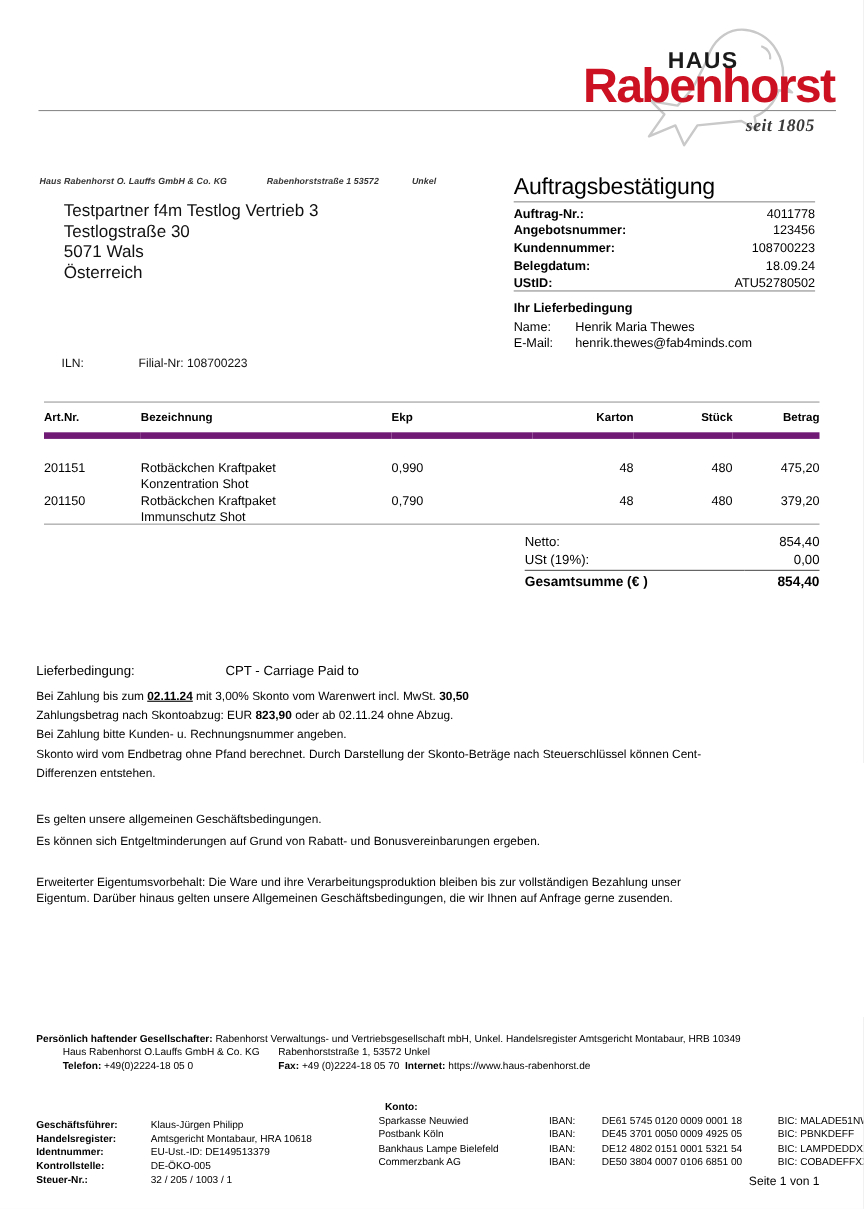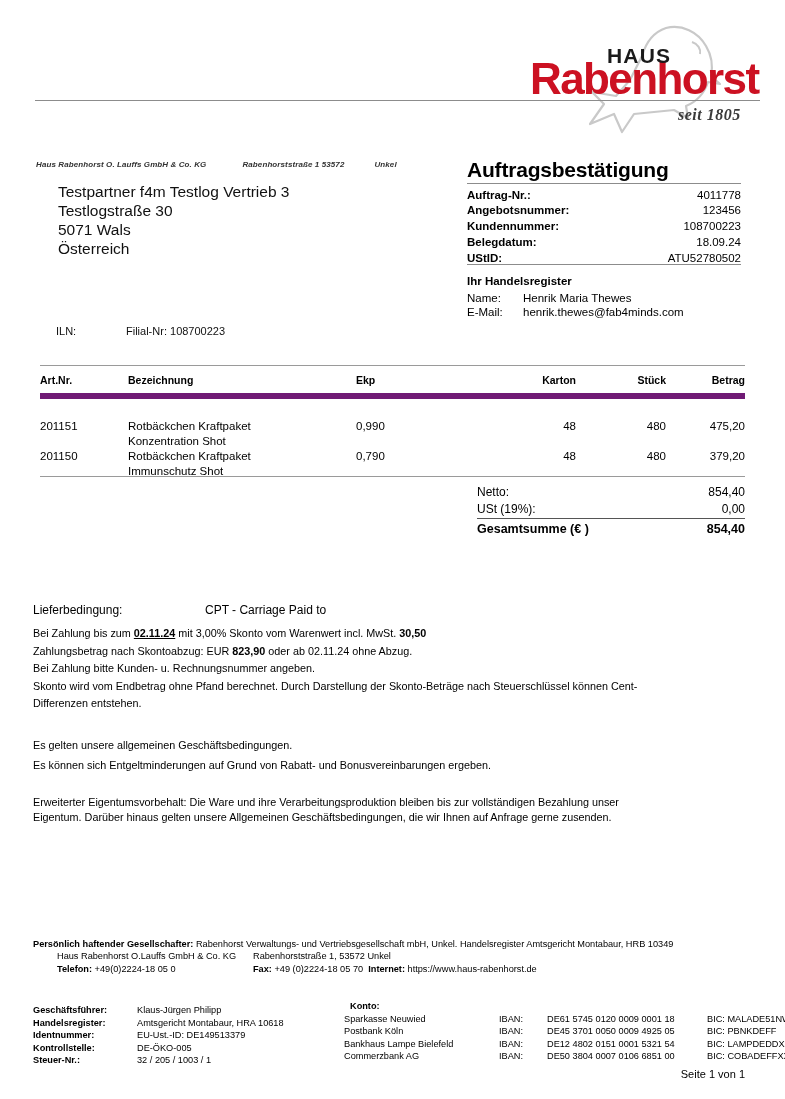--- a/index.html
+++ b/index.html
@@ -112,21 +112,21 @@
     white-space: nowrap;
   }
   .iln-row .iln-label { display: inline-block; width: 70px; }
 
   
   .doc-title {
     position: absolute;
     left: 467px;
     top: 158px;
     font-size: 21px;
-    font-weight: bold;
+    font-weight: normal;
     color: #000;
     letter-spacing: -0.2px;
     text-align: center;
   }
   .rule-title {
     position: absolute;
     left: 467px;
     top: 183px;
     width: 274px;
     height: 1px;
@@ -284,21 +284,21 @@
   .footer-legal b { font-weight: bold; }
 
   .footer-cols {
     position: absolute;
     left: 33px;
     top: 1000px;
     width: 720px;
     font-size: 9.2px;
     line-height: 12.6px;
   }
-  .fc-left { position: absolute; left: 0; top: 4px; white-space: nowrap; }
+  .fc-left { position: absolute; left: 0; top: 16px; white-space: nowrap; }
   .fc-left .fl-lbl { display: inline-block; width: 104px; font-weight: bold; }
   .fc-right { position: absolute; left: 311px; top: 0; white-space: nowrap; }
   .fc-right .bank { display: inline-block; width: 116px; }
   .fc-right .ibl  { display: inline-block; width: 48px; margin-left: 39px; }
   .fc-right .ibv  { display: inline-block; width: 160px; }
   .fc-right .konto-head { font-weight: bold; padding-left: 6px; }
 
   .page-num {
     position: absolute;
     right: 40px;
@@ -360,21 +360,21 @@
         <td class="val">18.09.24</td>
       </tr>
       <tr>
         <td class="lbl">UStID:</td>
         <td class="val">ATU52780502</td>
       </tr>
     </tbody>
   </table>
   <div class="rule-info"></div>
 
-  <div class="contact-title">Ihr Handelsregister</div>
+  <div class="contact-title">Ihr Lieferbedingung</div>
   <div class="contact-rows">
     <div>
       <span class="c-lbl">Name:</span><span>Henrik Maria Thewes</span>
     </div>
     <div>
       <span class="c-lbl">E-Mail:</span><span>henrik.thewes@fab4minds.com</span>
     </div>
   </div>
 
   <div class="rule-tbl-above"></div>

